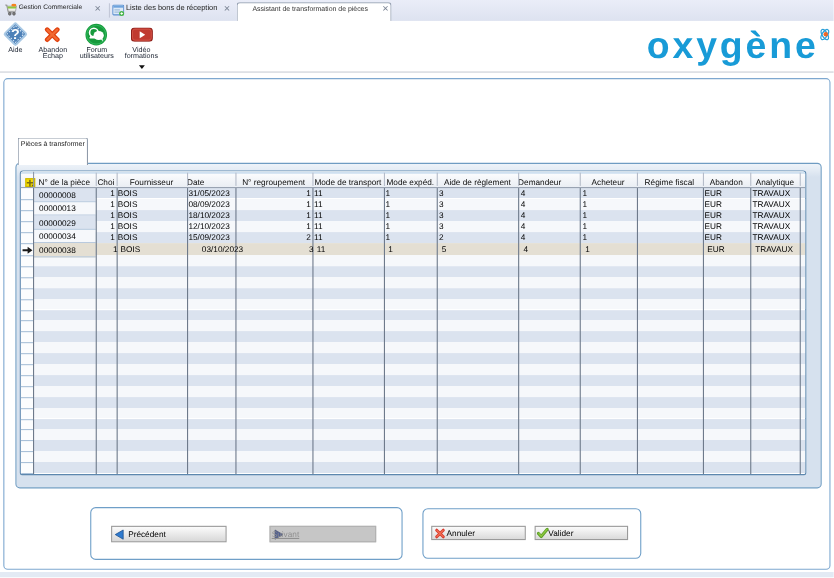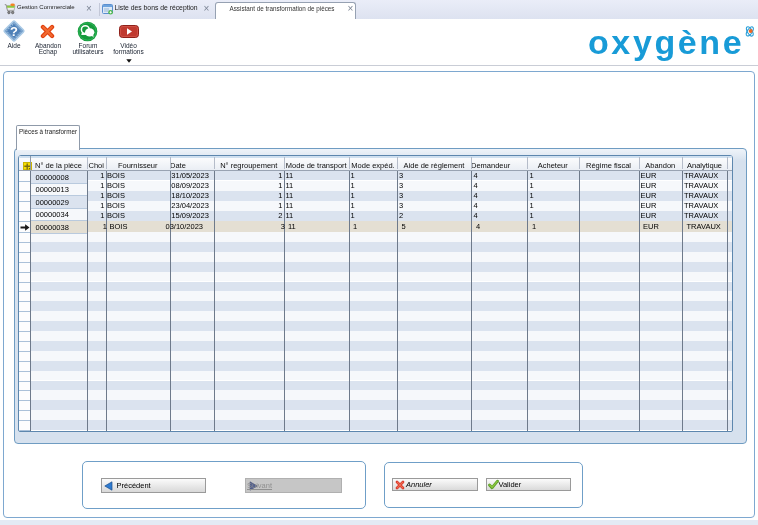--- a/index.html
+++ b/index.html
@@ -229,21 +229,21 @@
 <div class="txt" style="left:224.0px;top:36.2px;width:40px;text-align:right;font-size:7.5px;color:#000;line-height:8px;">1</div>
 <div class="txt" style="left:267.0px;top:36.2px;font-size:7.5px;color:#000;line-height:8px;">11</div>
 <div class="txt" style="left:332.0px;top:36.2px;font-size:7.5px;color:#000;line-height:8px;">1</div>
 <div class="txt" style="left:380.5px;top:36.2px;font-size:7.5px;color:#000;line-height:8px;">3</div>
 <div class="txt" style="left:455.0px;top:36.2px;font-size:7.5px;color:#000;line-height:8px;">4</div>
 <div class="txt" style="left:511.0px;top:36.2px;font-size:7.5px;color:#000;line-height:8px;">1</div>
 <div class="txt" style="left:622.0px;top:36.2px;font-size:7.5px;color:#000;line-height:8px;">EUR</div>
 <div class="txt" style="left:665.5px;top:36.2px;font-size:7.5px;color:#000;line-height:8px;">TRAVAUX</div>
 <div class="txt" style="left:66.0px;top:46.3px;width:20px;text-align:right;font-size:7.5px;color:#000;line-height:8px;">1</div>
 <div class="txt" style="left:88.5px;top:46.3px;font-size:7.5px;color:#000;line-height:8px;">BOIS</div>
-<div class="txt" style="left:152.8px;top:46.3px;font-size:7.5px;color:#000;line-height:8px;">23/04/2023</div>
+<div class="txt" style="left:152.8px;top:46.3px;font-size:7.5px;color:#000;line-height:8px;">12/10/2023</div>
 <div class="txt" style="left:224.0px;top:46.3px;width:40px;text-align:right;font-size:7.5px;color:#000;line-height:8px;">1</div>
 <div class="txt" style="left:267.0px;top:46.3px;font-size:7.5px;color:#000;line-height:8px;">11</div>
 <div class="txt" style="left:332.0px;top:46.3px;font-size:7.5px;color:#000;line-height:8px;">1</div>
 <div class="txt" style="left:380.5px;top:46.3px;font-size:7.5px;color:#000;line-height:8px;">3</div>
 <div class="txt" style="left:455.0px;top:46.3px;font-size:7.5px;color:#000;line-height:8px;">4</div>
 <div class="txt" style="left:511.0px;top:46.3px;font-size:7.5px;color:#000;line-height:8px;">1</div>
 <div class="txt" style="left:622.0px;top:46.3px;font-size:7.5px;color:#000;line-height:8px;">EUR</div>
 <div class="txt" style="left:665.5px;top:46.3px;font-size:7.5px;color:#000;line-height:8px;">TRAVAUX</div>
 <div class="txt" style="left:66.0px;top:56.4px;width:20px;text-align:right;font-size:7.5px;color:#000;line-height:8px;">1</div>
 <div class="txt" style="left:88.5px;top:56.4px;font-size:7.5px;color:#000;line-height:8px;">BOIS</div>
@@ -251,21 +251,21 @@
 <div class="txt" style="left:224.0px;top:56.4px;width:40px;text-align:right;font-size:7.5px;color:#000;line-height:8px;">2</div>
 <div class="txt" style="left:267.0px;top:56.4px;font-size:7.5px;color:#000;line-height:8px;">11</div>
 <div class="txt" style="left:332.0px;top:56.4px;font-size:7.5px;color:#000;line-height:8px;">1</div>
 <div class="txt" style="left:380.5px;top:56.4px;font-size:7.5px;color:#000;line-height:8px;">2</div>
 <div class="txt" style="left:455.0px;top:56.4px;font-size:7.5px;color:#000;line-height:8px;">4</div>
 <div class="txt" style="left:511.0px;top:56.4px;font-size:7.5px;color:#000;line-height:8px;">1</div>
 <div class="txt" style="left:622.0px;top:56.4px;font-size:7.5px;color:#000;line-height:8px;">EUR</div>
 <div class="txt" style="left:665.5px;top:56.4px;font-size:7.5px;color:#000;line-height:8px;">TRAVAUX</div>
 <div class="txt" style="left:68.5px;top:67.0px;width:20px;text-align:right;font-size:7.5px;color:#000;line-height:8px;">1</div>
 <div class="txt" style="left:91.0px;top:67.0px;font-size:7.5px;color:#000;line-height:8px;">BOIS</div>
-<div class="txt" style="left:147px;top:67.0px;font-size:7.5px;color:#000;line-height:8px;">03/10/2023</div>
+<div class="txt" style="left:165px;top:67.0px;font-size:7.5px;color:#000;line-height:8px;">03/10/2023</div>
 <div class="txt" style="left:226.5px;top:67.0px;width:40px;text-align:right;font-size:7.5px;color:#000;line-height:8px;">3</div>
 <div class="txt" style="left:269.5px;top:67.0px;font-size:7.5px;color:#000;line-height:8px;">11</div>
 <div class="txt" style="left:334.5px;top:67.0px;font-size:7.5px;color:#000;line-height:8px;">1</div>
 <div class="txt" style="left:383.0px;top:67.0px;font-size:7.5px;color:#000;line-height:8px;">5</div>
 <div class="txt" style="left:457.5px;top:67.0px;font-size:7.5px;color:#000;line-height:8px;">4</div>
 <div class="txt" style="left:513.5px;top:67.0px;font-size:7.5px;color:#000;line-height:8px;">1</div>
 <div class="txt" style="left:624.5px;top:67.0px;font-size:7.5px;color:#000;line-height:8px;">EUR</div>
 <div class="txt" style="left:668.0px;top:67.0px;font-size:7.5px;color:#000;line-height:8px;">TRAVAUX</div>
 </div>
 <div class="ab" style="left:82px;top:461px;width:283.5px;height:47.5px;border:1px solid #6f9fc8;border-radius:5px;background:#fff;box-sizing:border-box;"></div>
@@ -284,20 +284,20 @@
 <svg class="ab" style="left:394.5px;top:479.5px;" width="10" height="10" viewBox="0 0 10 10">
 <g stroke="#d9352a" stroke-width="2.7" stroke-linecap="round">
 <path d="M2 2 L8 8"></path>
         <path d="M8 2 L2 8"></path>
       </g>
 <g stroke="#ef6e52" stroke-width="1.2" stroke-linecap="round">
 <path d="M2.2 2.2 L7.8 7.8"></path>
         <path d="M7.8 2.2 L2.2 7.8"></path>
       </g>
 </svg>
-<div class="txt" style="left:406px;top:480px;font-size:7.5px;color:#000;font-style:italic;">Annuler</div>
+<div class="txt" style="left:406px;top:480px;font-size:7.5px;color:#000;">Annuler</div>
 <div class="ab" style="left:485.5px;top:478px;width:85.5px;height:12.5px;background:linear-gradient(#fbfbfb,#dadada);border:1px solid #9a9a9a;box-sizing:border-box;"></div>
 <svg class="ab" style="left:487.5px;top:479px;" width="11" height="11" viewBox="0 0 11 11">
 <path d="M1.5 6 L4 8.8 L9.5 2.2" fill="none" stroke="#5da028" stroke-width="2.8" stroke-linecap="round" stroke-linejoin="round"></path>
 <path d="M1.8 6 L4.1 8.4 L9.2 2.4" fill="none" stroke="#8dc63f" stroke-width="1.3" stroke-linecap="round" stroke-linejoin="round"></path>
 </svg>
 <div class="txt" style="left:498.5px;top:480px;font-size:7.5px;color:#000;">Valider</div>
 <div class="ab" style="left:0;top:520px;width:758px;height:5px;background:#e3eaf4;"></div>
 </div>
 </body></html>

